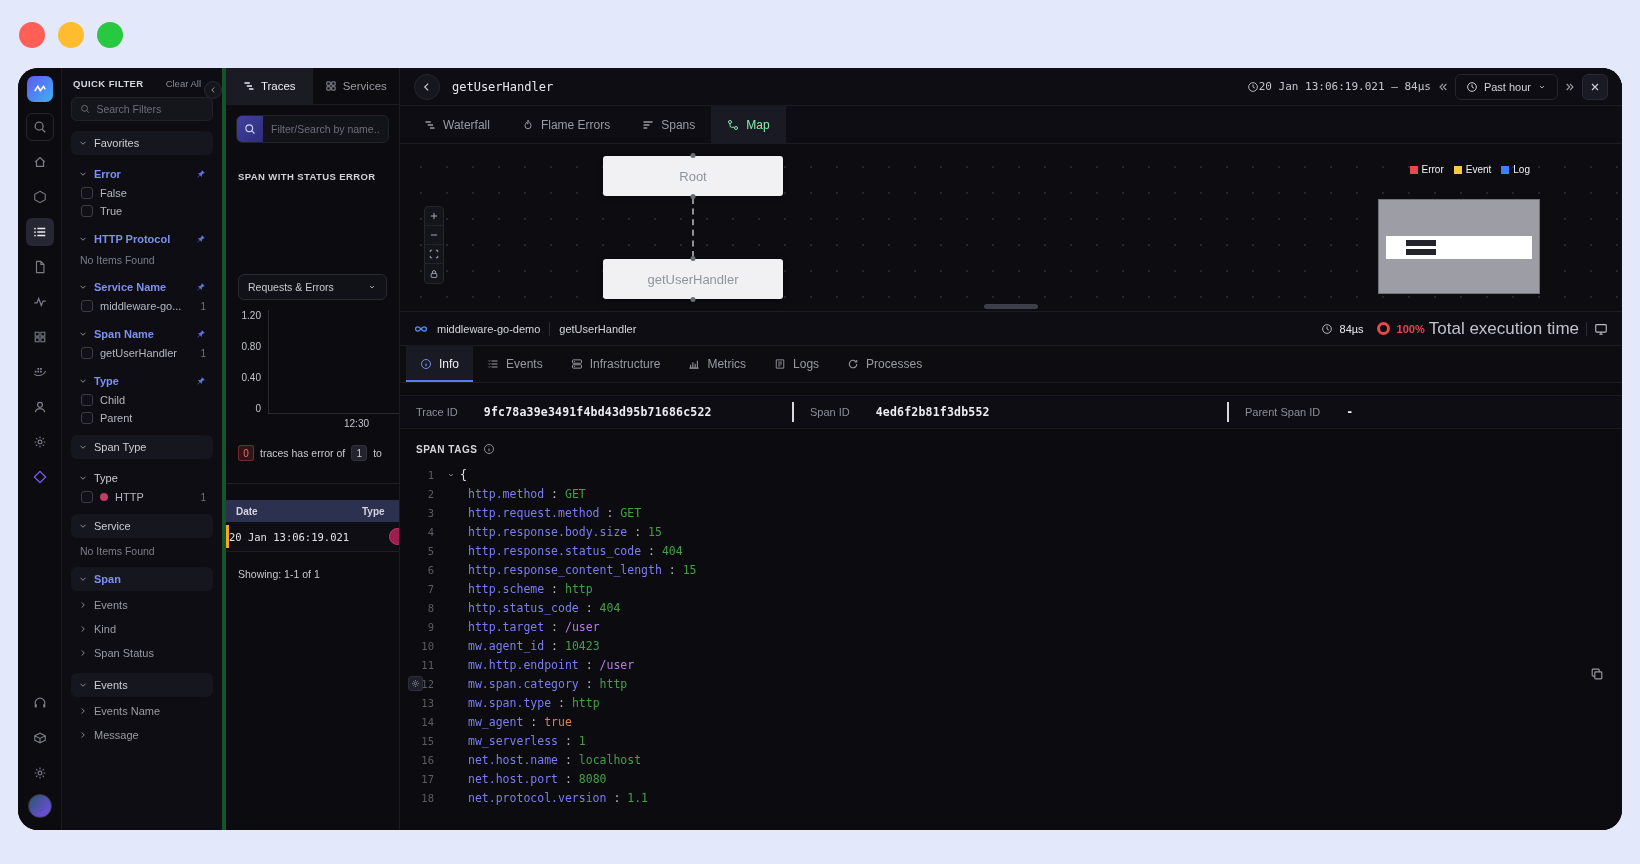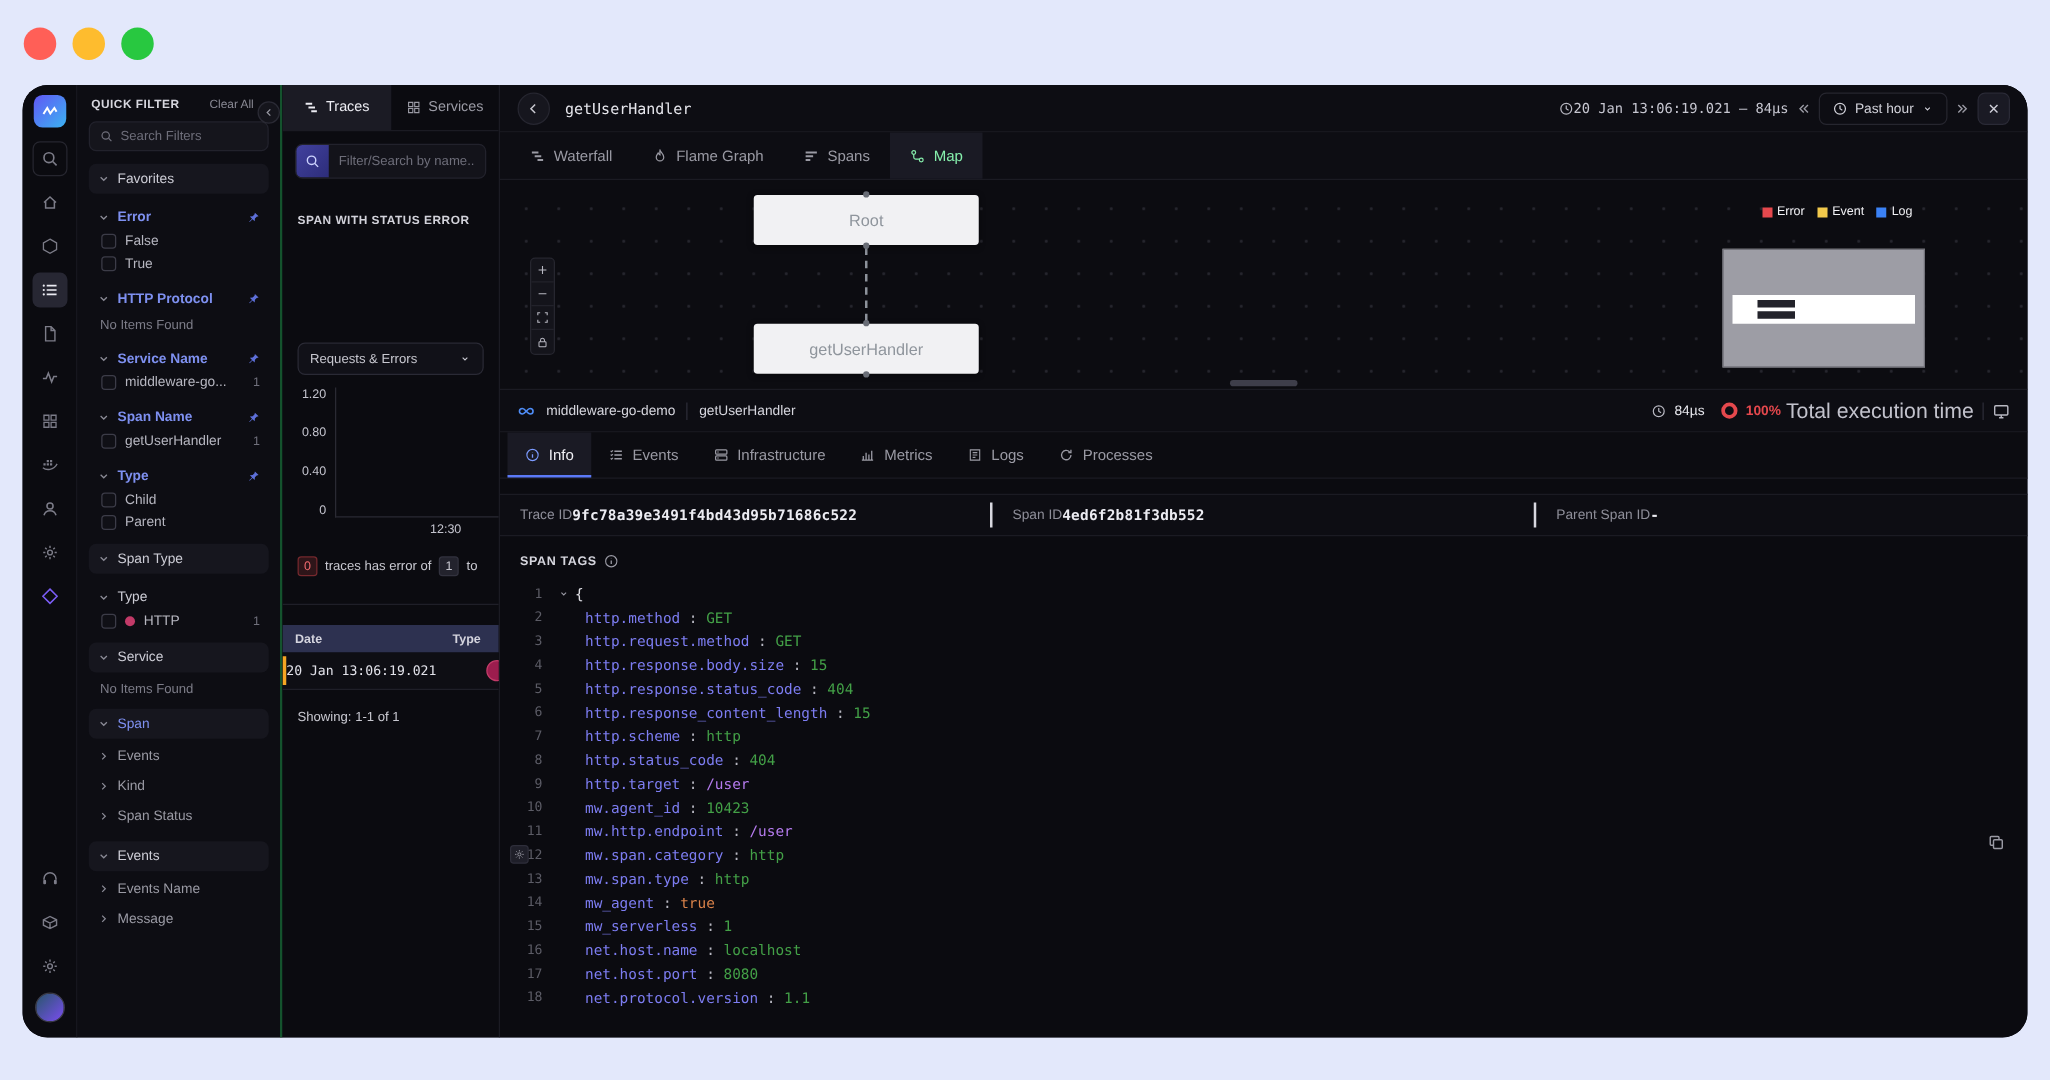--- a/index.html
+++ b/index.html
@@ -15,30 +15,30 @@
 
 .rail{width:44px;background:#0b0b10;border-right:1px solid #1b1b23;display:flex;flex-direction:column;align-items:center;padding:8px 0 12px;gap:7px;flex:none}
 .logo{width:26px;height:26px;border-radius:7px;background:linear-gradient(135deg,#6157f5,#3bb3f2);display:flex;align-items:center;justify-content:center;color:#fff;margin-bottom:4px}
 .rail-btn{width:28px;height:28px;border-radius:6px;display:flex;align-items:center;justify-content:center;color:#7c7c88;background:none;border:none}
 .rail-btn.boxed{border:1px solid #26262f}
 .rail-btn.active{background:#272733;color:#ebebf2}
 .rail-btn.purple{color:#7b5df5}
 .rail-spacer{flex:1}
 .avatar{width:24px;height:24px;border-radius:50%;background:linear-gradient(135deg,#28566b,#7a4df0);border:1px solid #3a3a46}
 
-.qf{width:164px;background:#0d0d13;border-right:2px solid #14532d;padding:10px 9px 22px;position:relative;font-size:11px;overflow:hidden;flex:none}
+.qf{width:164px;background:#0d0d13;border-right:4px solid #14532d;padding:10px 9px 22px;position:relative;font-size:11px;overflow:hidden;flex:none}
 .qf-head{display:flex;align-items:center;justify-content:space-between;margin-bottom:8px;padding:0 12px 0 2px}
 .qf-title{font-size:9.5px;font-weight:bold;letter-spacing:.4px;color:#d6d6de}
 .qf-clear{font-size:9.5px;color:#8a8a95;background:none;border:none}
 .qf-collapse{position:absolute;right:0;top:13px;width:18px;height:18px;border-radius:50%;background:#15151c;border:1px solid #2a2a34;color:#9a9aa4;display:flex;align-items:center;justify-content:center;padding:0}
 .qf-search{height:24px;background:#15151c;border:1px solid #22222c;border-radius:6px;display:flex;align-items:center;gap:6px;padding:0 8px;color:#6e6e7a;margin-bottom:10px}
 .qf-search input{background:none;border:none;outline:none;color:#c8c8d0;font-size:10.5px;width:100%}
 .qf-search input::placeholder{color:#6e6e7a}
 .qf-pill{height:24px;background:#16161e;border-radius:6px;display:flex;align-items:center;gap:6px;padding:0 7px;color:#cdcdd6;margin:8px 0 2px}
-.qf-pill .blue{color:#7e90f0;font-weight:normal}
+.qf-pill .blue{color:#7e90f0;font-weight:bold}
 .qf-sec{height:20px;display:flex;align-items:center;gap:6px;padding:0 7px;margin-top:9px}
 .lblb{color:#7e90f0;font-weight:bold;flex:1}
 .pin{color:#5d6fd8;flex:none}
 .chev{color:#8a8a95;flex:none}
 .qf-check{display:flex;align-items:center;gap:7px;padding:3px 7px 3px 10px;color:#b6b6c0}
 .cb{width:12px;height:12px;border:1px solid #3c3c48;border-radius:3px;background:#101016;flex:none}
 .cnt{margin-left:auto;color:#70707c;font-size:10px}
 .qf-empty{color:#7c7c88;font-size:10.5px;padding:5px 9px 2px}
 .qf-collapsed{display:flex;align-items:center;gap:6px;padding:6px 7px;color:#9a9aa4}
 .hdot{width:8px;height:8px;border-radius:50%;background:#c23a68;flex:none}
@@ -105,21 +105,21 @@
 .dur{font-size:11px;color:#e8e8ee}
 .donut{width:13px;height:13px;border-radius:50%;border:3.5px solid #e5484d;margin-left:6px}
 .pct{color:#e5484d;font-weight:bold;font-size:11px}
 .pct-label{color:#c2c2cc;font-size:17px;margin-left:-3px}
 .info-tabs{height:37px;display:flex;padding:0 6px;border-bottom:1px solid #1b1b23;background:#0c0c11;flex:none}
 .itab{display:flex;align-items:center;gap:7px;padding:0 14px;font-size:12px;color:#9a9aa4;position:relative}
 .itab.active{color:#f0f0f5;background:#1a1a24}
 .itab.active::after{content:"";position:absolute;left:0;right:0;bottom:0;height:2px;background:#5b79f7}
 .itab.active svg{color:#7c9bff}
 .ids{margin-top:12px;height:34px;display:flex;align-items:center;background:#0d0d13;border-top:1px solid #1b1b23;border-bottom:1px solid #1b1b23;flex:none}
-.idseg{display:flex;align-items:center;gap:0;padding:0 16px}
+.idseg{display:flex;align-items:center;gap:26px;padding:0 16px}
 .idseg.s1{width:392px}.idseg.s2{width:433px}
 .idseg .l{font-size:11px;color:#8e8e99;white-space:nowrap}
 .idseg .v{font-size:11.5px;color:#ececf2;font-family:"DejaVu Sans Mono",monospace;font-weight:bold;letter-spacing:.2px;white-space:nowrap}
 .idsep{width:2px;height:20px;background:#d8d8e0;flex:none}
 .tags-head{display:flex;align-items:center;gap:6px;padding:14px 16px 8px;color:#d6d6de;flex:none}
 .tags-title{font-size:10px;font-weight:bold;letter-spacing:.5px}
 .tinfo{color:#9a9aa4}
 .code{flex:1;position:relative;font-family:"DejaVu Sans Mono",monospace;font-size:11.5px;padding-top:2px;overflow:hidden}
 .crow{display:flex;align-items:center;height:19px;position:relative}
 .ln{width:46px;text-align:right;color:#5c5c66;font-size:10.5px;flex:none;padding-right:12px}
@@ -652,21 +652,21 @@
       <div class="vtab">
         <svg class="ic12">
             <use href="#i-waterfall"></use>
           </svg>
         <span>Waterfall</span>
       </div>
       <div class="vtab">
         <svg class="ic12">
             <use href="#i-flame"></use>
           </svg>
-        <span>Flame Graph</span>
+        <span>Flame Errors</span>
       </div>
       <div class="vtab">
         <svg class="ic12">
             <use href="#i-spans"></use>
           </svg>
         <span>Spans</span>
       </div>
       <div class="vtab active">
         <svg class="ic12">
             <use href="#i-map"></use>

